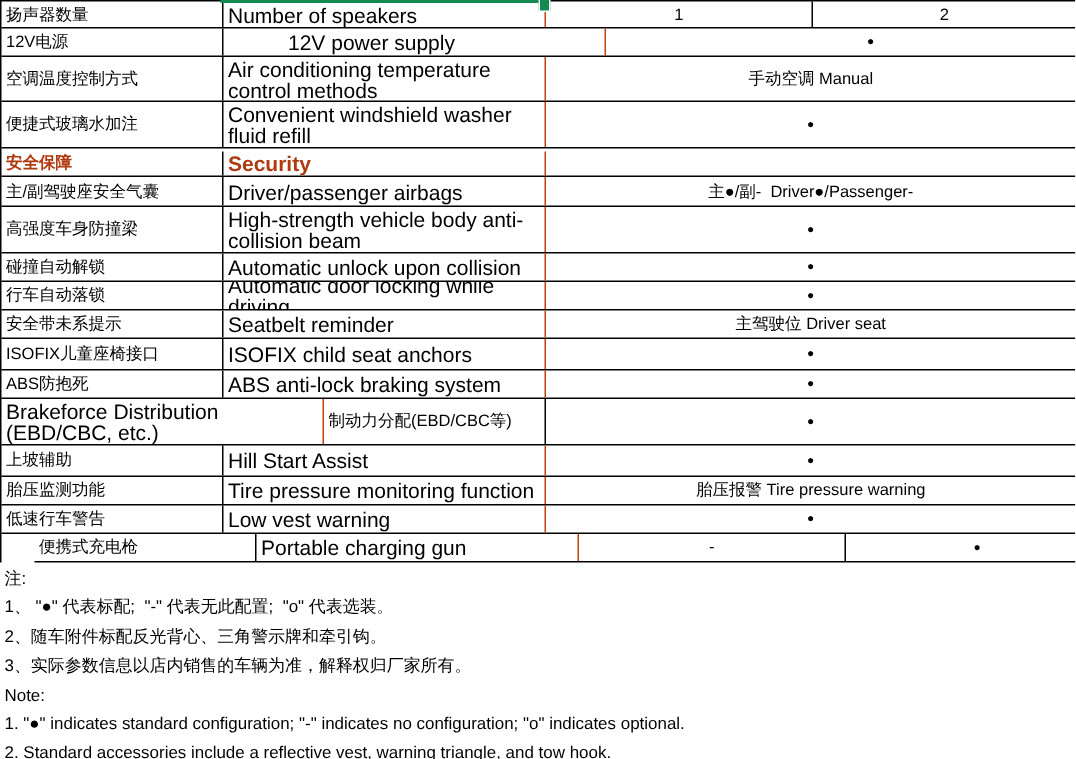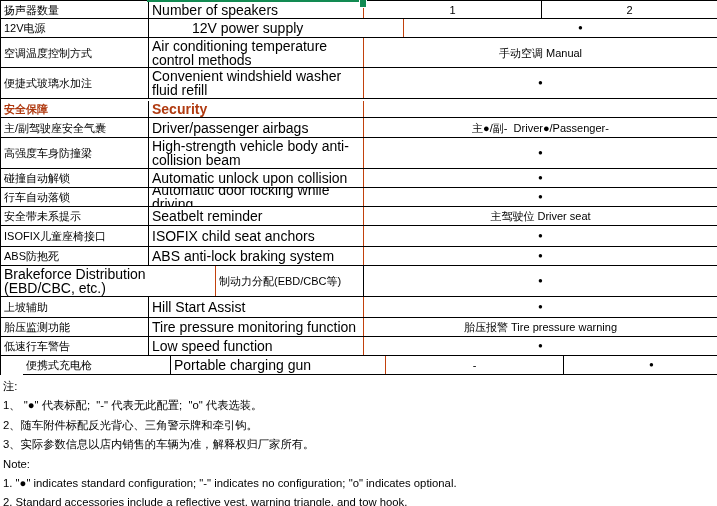--- a/index.html
+++ b/index.html
@@ -103,21 +103,21 @@
         <div class="cell c-en">Hill Start Assist</div>
         <div class="cell c-merged dot">●</div>
       </div>
       <div class="row" style="height: 19px;">
         <div class="cell c-zh">胎压监测功能</div>
         <div class="cell c-en">Tire pressure monitoring function</div>
         <div class="cell c-merged">胎压报警 Tire pressure warning</div>
       </div>
       <div class="row" style="height: 19px; justify-content: flex-end;">
         <div class="cell c-zh">低速行车警告</div>
-        <div class="cell c-en">Low speed function</div>
+        <div class="cell c-en">Low vest warning</div>
         <div class="cell c-merged dot">●</div>
       </div>
       <div class="row" style="height: 19px; margin-left: 22px;">
         <div class="cell c-zh">便携式充电枪</div>
         <div class="cell c-en">Portable charging gun</div>
         <div class="cell c-v1">-</div>
         <div class="cell c-v2 dot">●</div>
       </div>
     </div>
 

